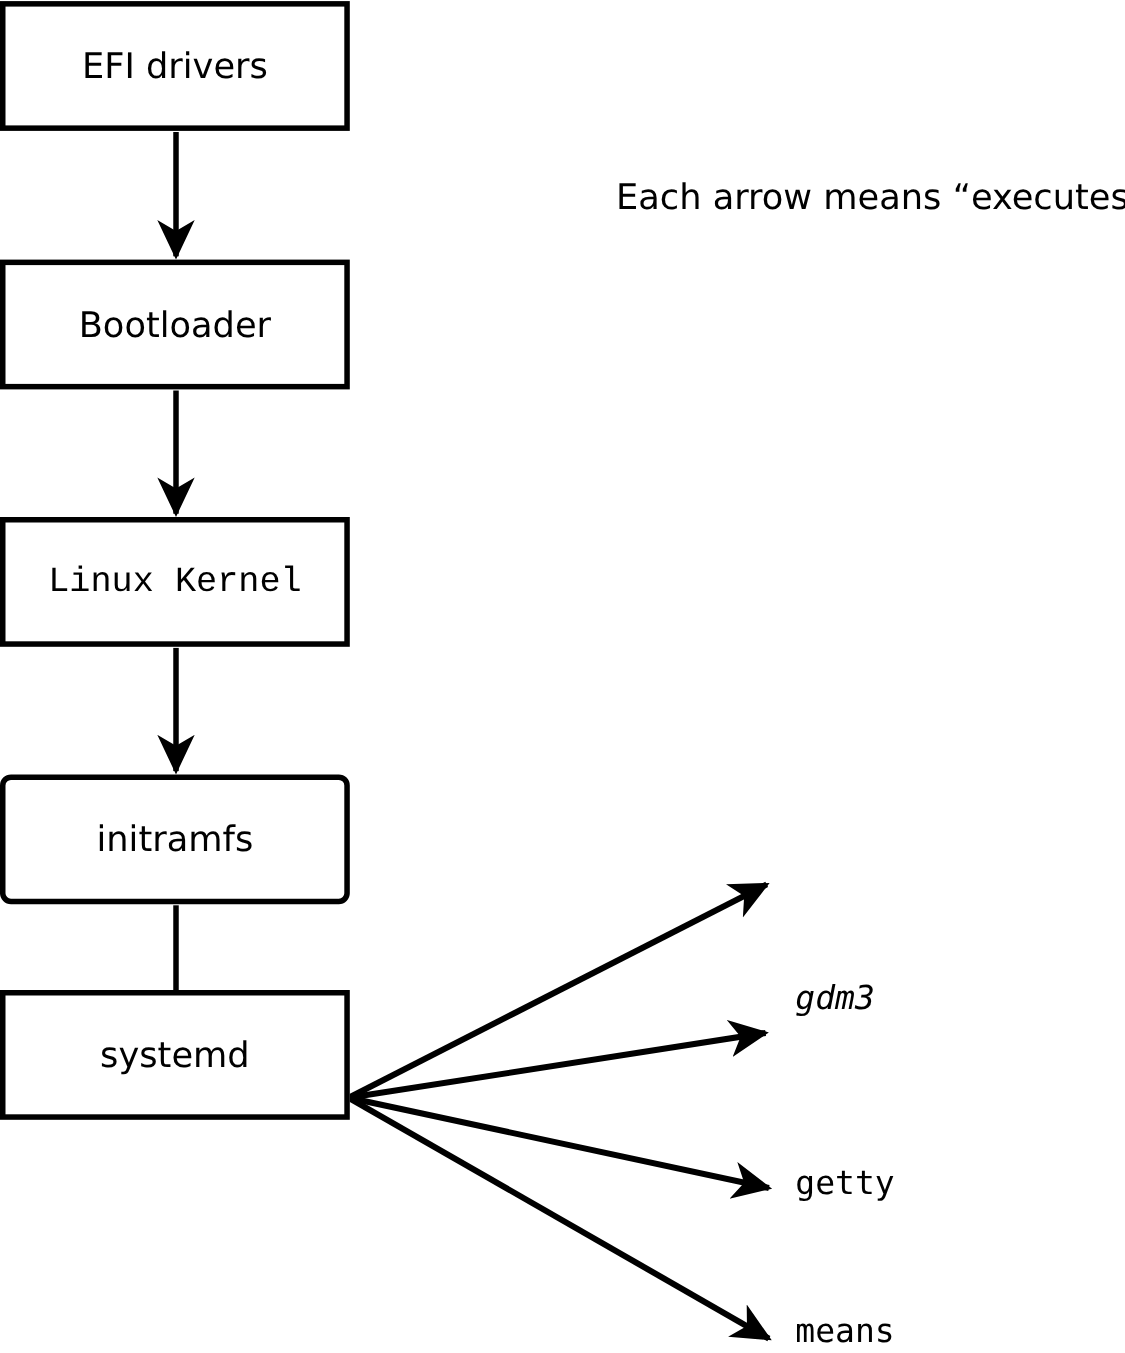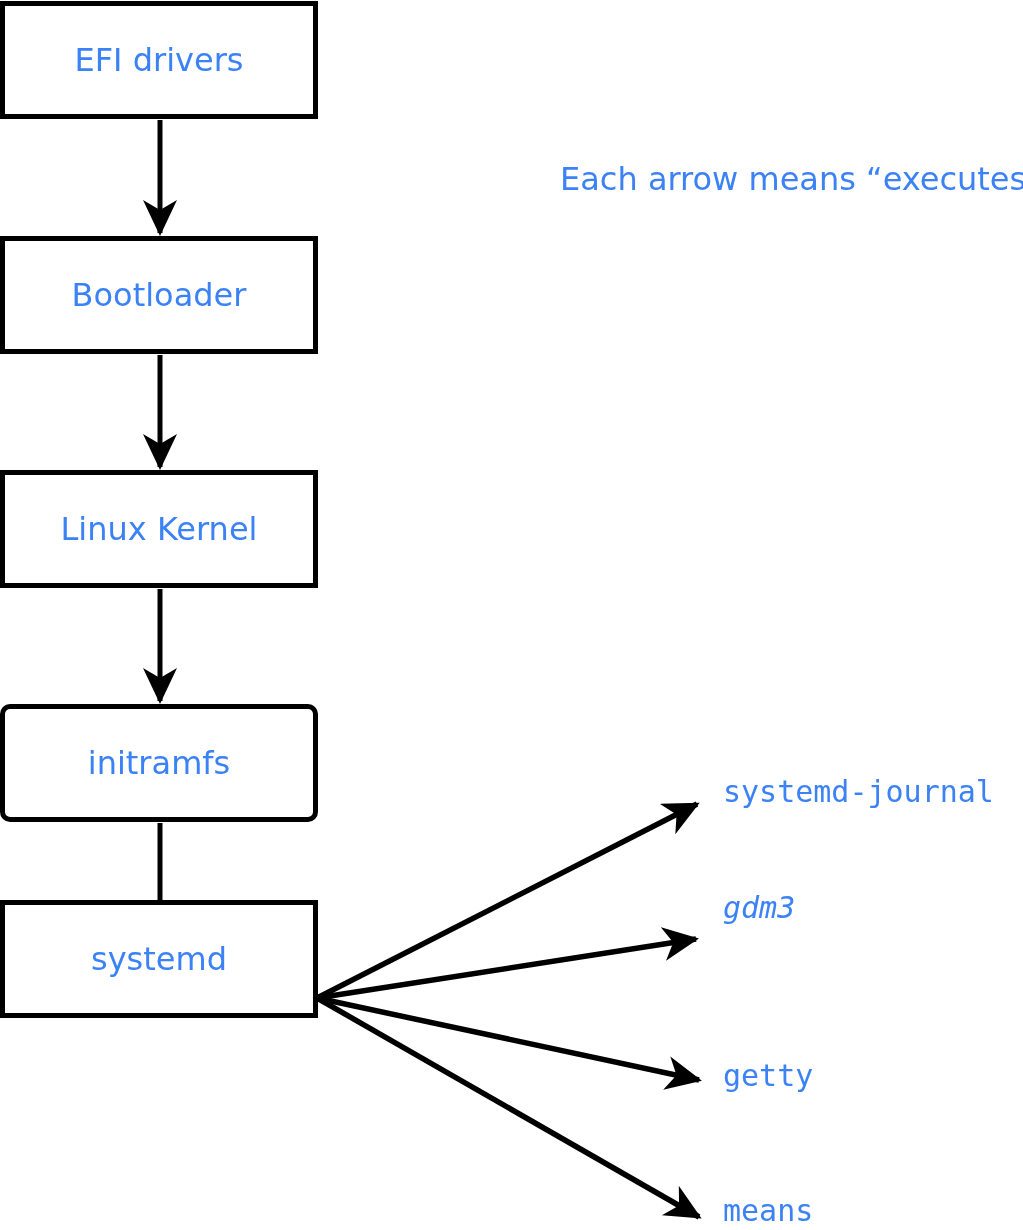--- a/index.html
+++ b/index.html
@@ -7,21 +7,21 @@
     padding: 0;
     background: #ffffff;
   }
   .diagram {
     position: relative;
     width: 1023px;
     height: 1230px;
     background: #ffffff;
     overflow: hidden;
     font-family: "DejaVu Sans", "Liberation Sans", sans-serif;
-    color: #3b82f6;
+    color: #000000;
   }
   .arrows-layer {
     position: absolute;
     left: 0;
     top: 0;
     width: 1023px;
     height: 1230px;
   }
   .node-box {
     position: absolute;
@@ -51,21 +51,21 @@
   .leaf-label {
     position: absolute;
     left: 723px;
     font-family: "DejaVu Sans Mono", "Liberation Mono", monospace;
     font-size: 30px;
     line-height: 36px;
     white-space: nowrap;
   }
   .box-efi        { top: 1px; }
   .box-bootloader { top: 236px; text-align: right; }
-  .box-kernel     { top: 470px; }
+  .box-kernel     { top: 470px; font-family: Liberation Mono, monospace; }
   .box-initramfs  { top: 704px; border-radius: 10px; }
   .box-systemd    { top: 900px; }
   .leaf-journal { top: 774px; }
   .leaf-gdm3    { top: 890px; font-style: italic; }
   .leaf-getty   { top: 1058px; }
   .leaf-sshd    { top: 1193px; }
 </style>
 </head>
 <body>
 
@@ -104,18 +104,17 @@
   <div class="node-box box-initramfs">
     <span class="node-label">initramfs</span>
   </div>
 
   <div class="node-box box-systemd">
     <span class="node-label">systemd</span>
   </div>
 
   <div class="caption">Each arrow means “executes”.</div>
 
-  <div class="leaf-label leaf-journal">systemd-journal</div>
   <div class="leaf-label leaf-gdm3">gdm3</div>
   <div class="leaf-label leaf-getty">getty</div>
   <div class="leaf-label leaf-sshd">means</div>
 
 </div>
 
 </body></html>

